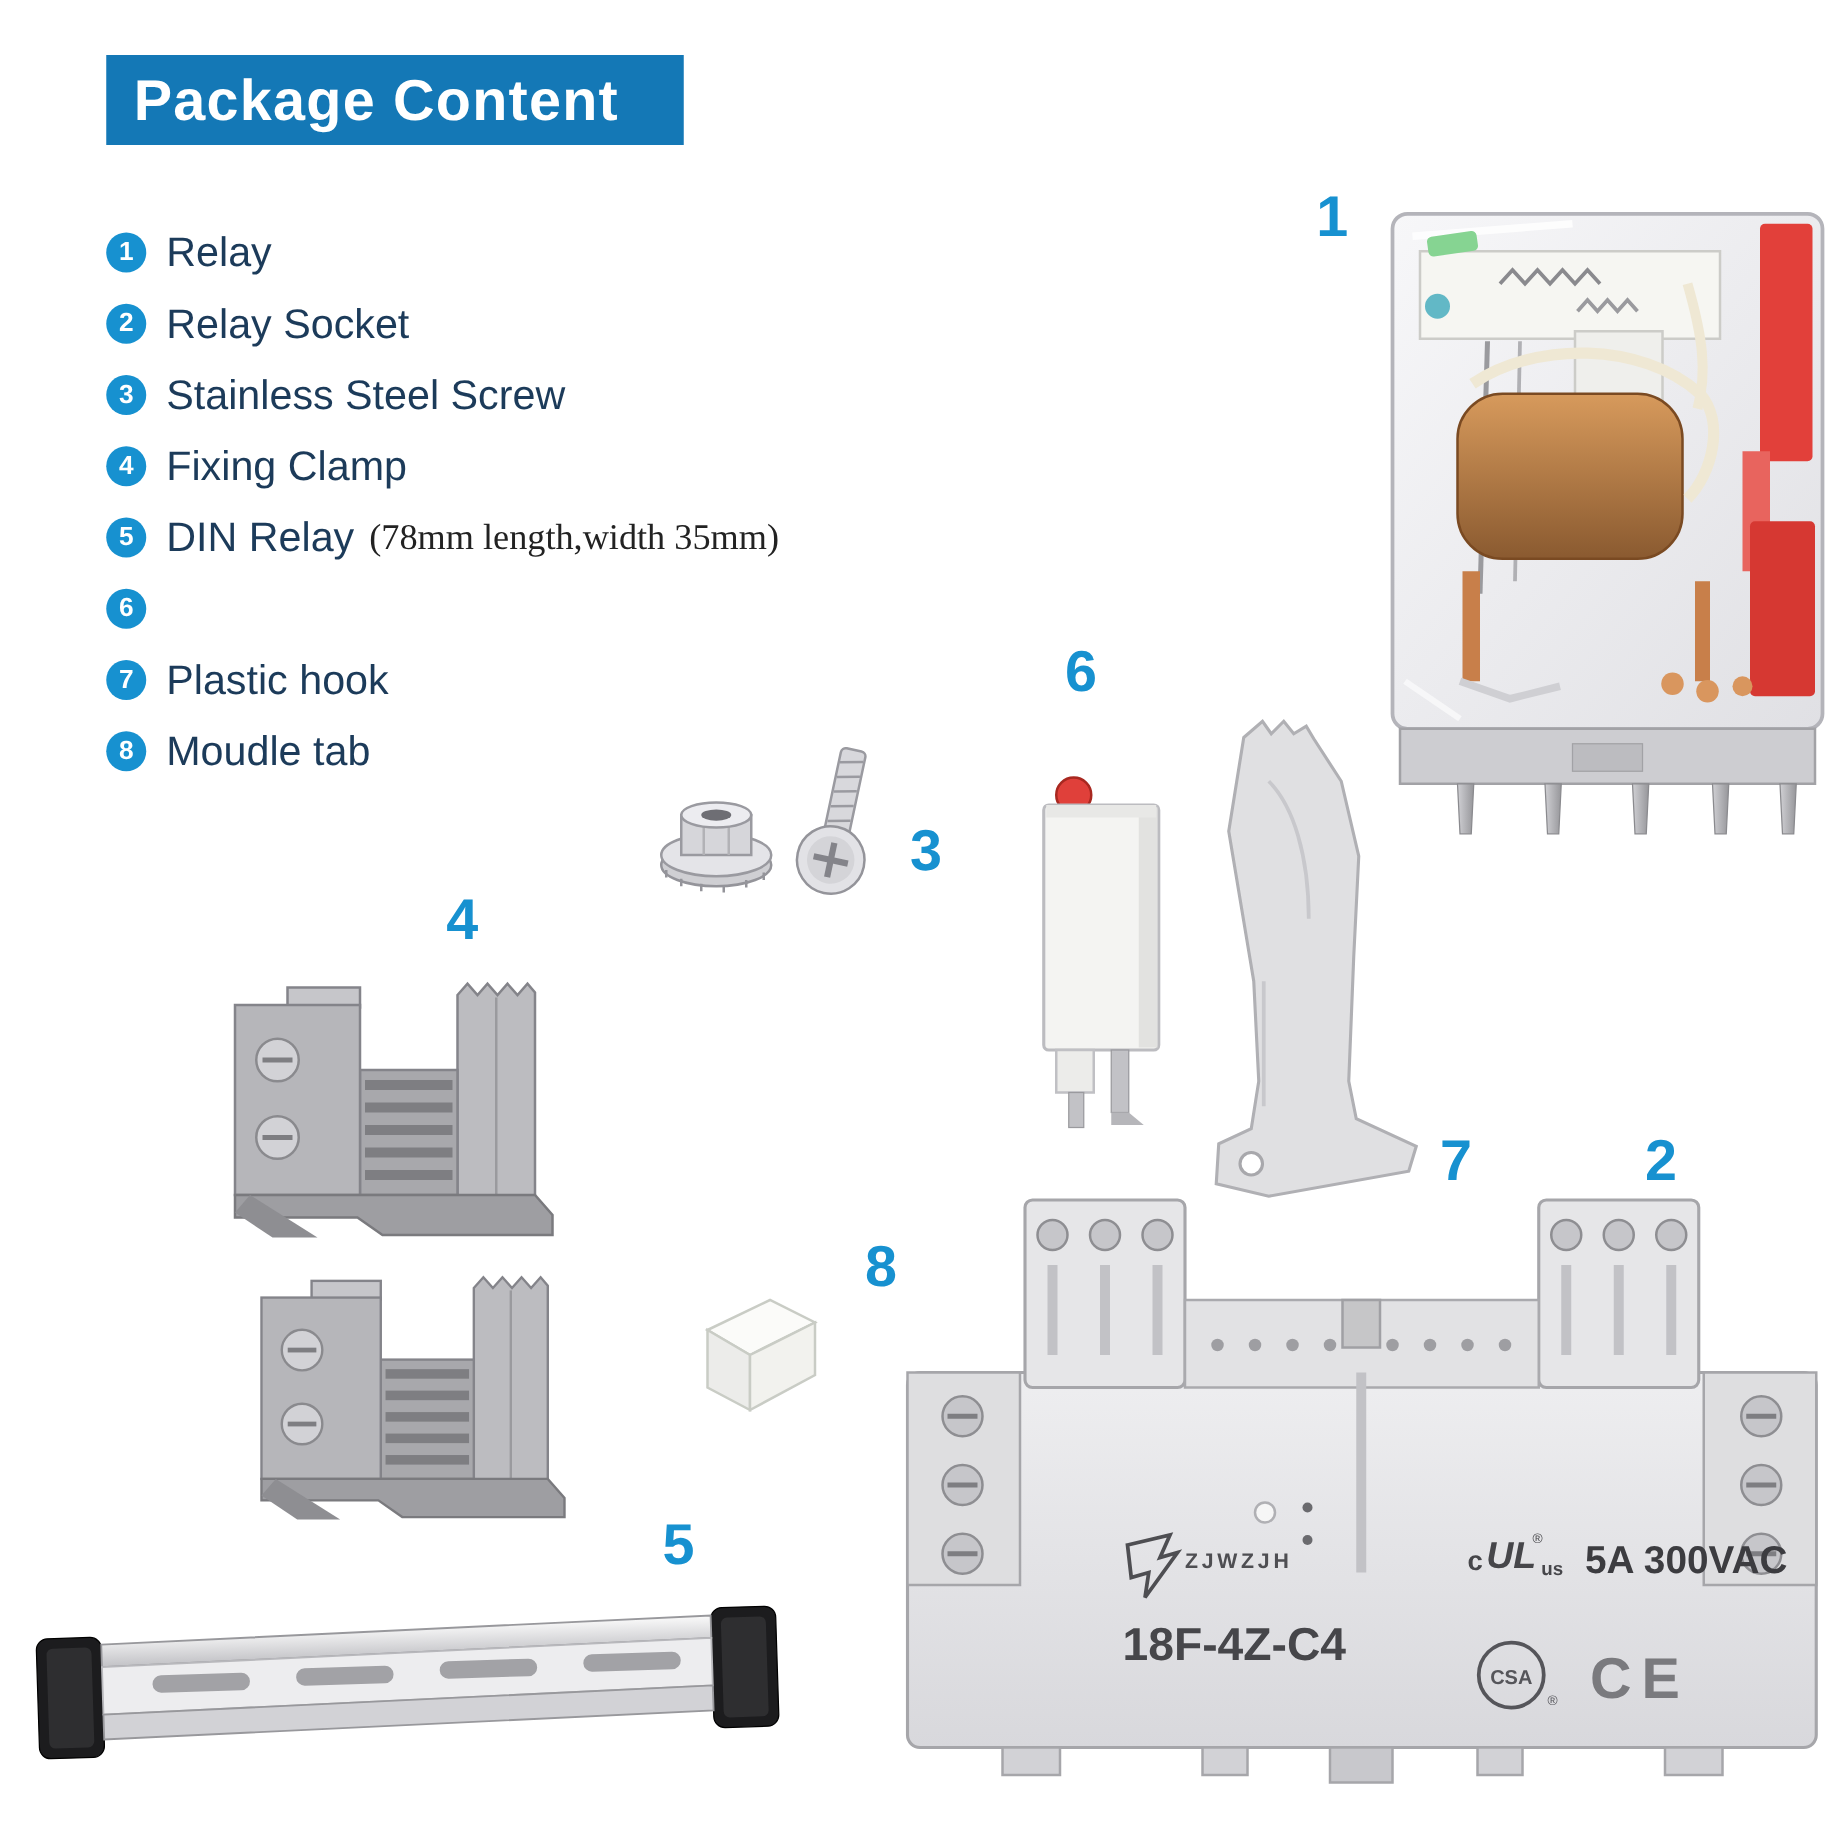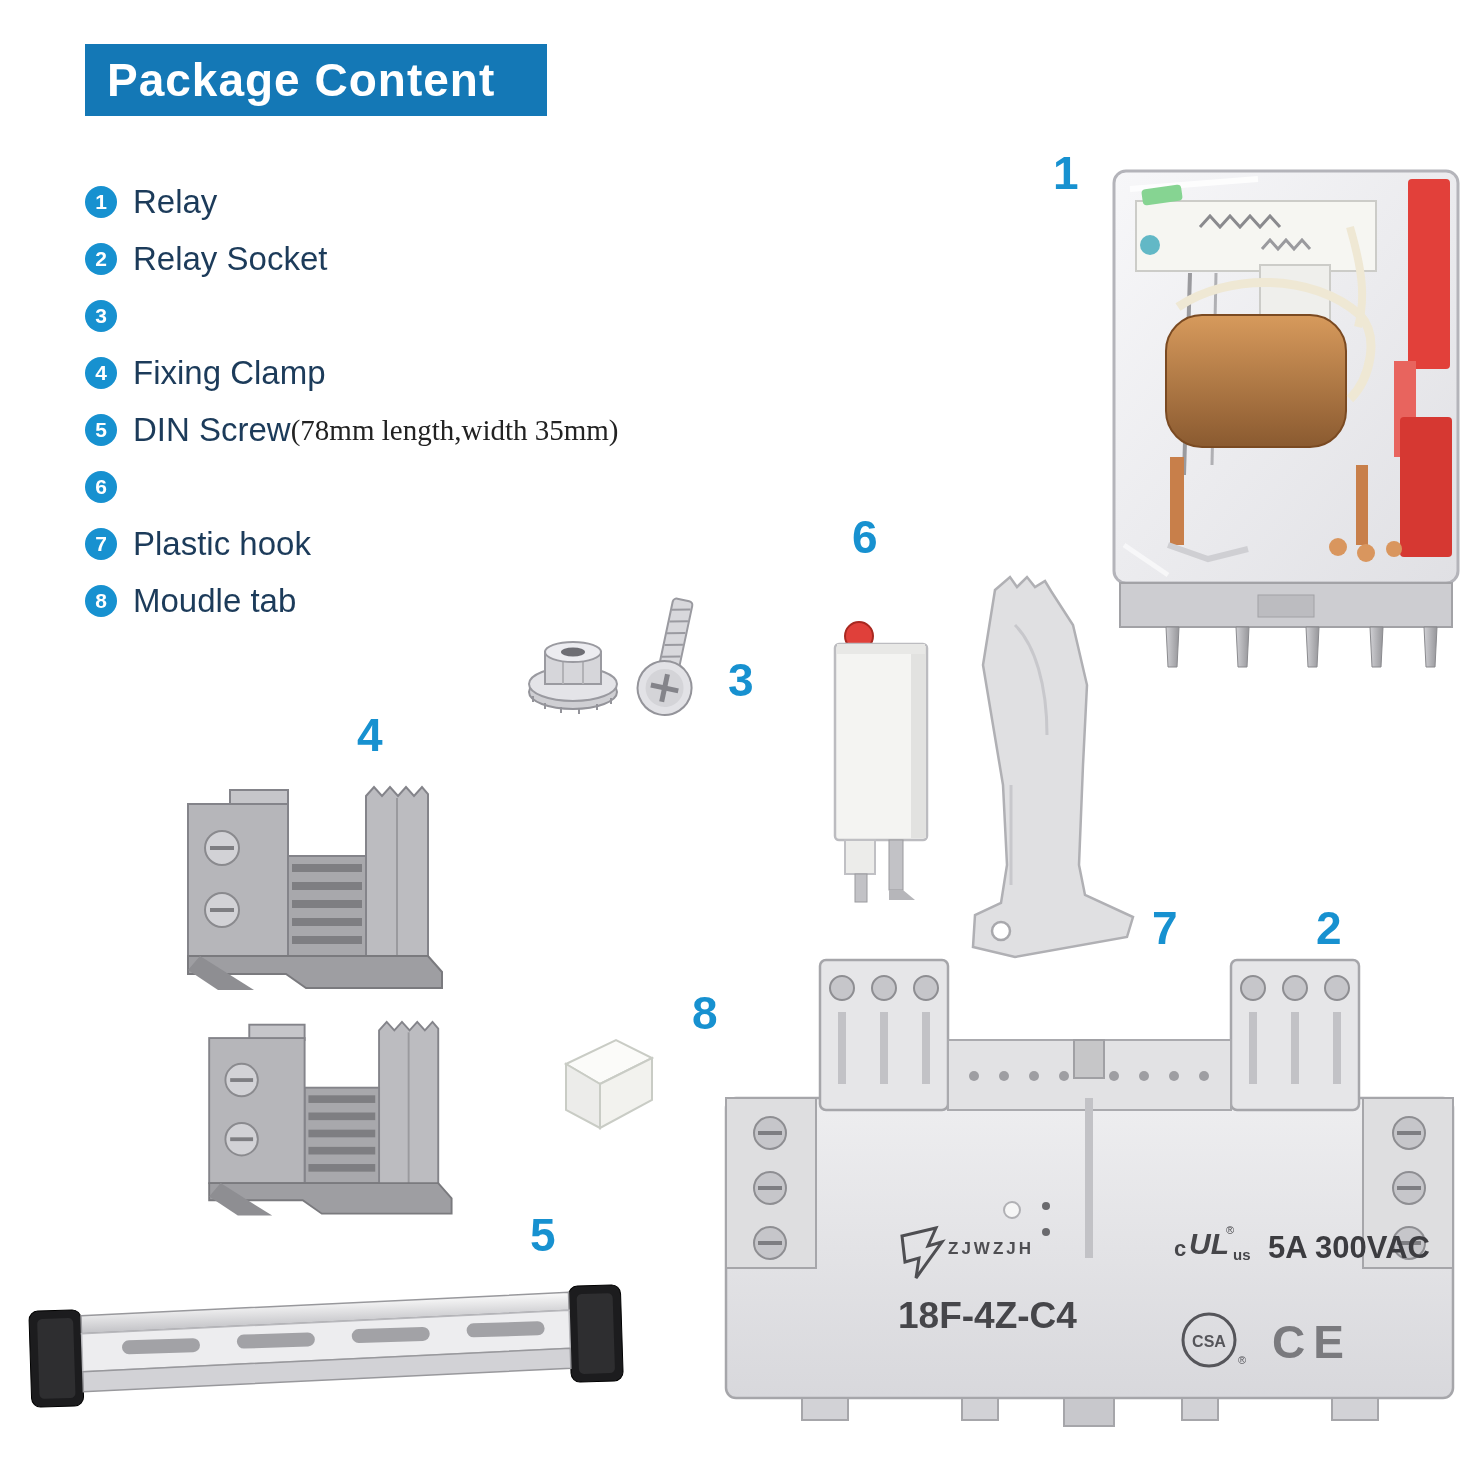--- a/index.html
+++ b/index.html
@@ -11,21 +11,21 @@
           display:flex;align-items:center;padding-left:22px;box-sizing:border-box;text-align:center;}
   .banner h1{margin:0;color:#ffffff;font-size:46px;font-weight:bold;letter-spacing:1px;}
 
   
   .pkg-list{position:absolute;left:85px;top:182px;display:flex;flex-direction:column;}
   .pkg-row{display:flex;align-items:center;height:40px;margin-bottom:17px;}
   .badge{width:32px;height:32px;border-radius:50%;background:#1791d0;color:#ffffff;
          display:flex;align-items:center;justify-content:center;font-size:21px;font-weight:bold;
          flex:0 0 32px;}
   .pkg-label{margin-left:16px;color:#1c3b5a;font-size:33px;font-weight:normal;white-space:nowrap;}
-  .pkg-note{margin-left:0;color:#222;font-size:29px;font-weight:normal;
+  .pkg-note{margin-left:12px;color:#222;font-size:29px;font-weight:normal;
             font-family:"Liberation Serif", serif;white-space:nowrap;}
 
   
   .callout{position:absolute;color:#1791d0;font-size:46px;font-weight:bold;line-height:1;}
   .co-1{left:1053px;top:150px;}
   .co-6{left:852px;top:514px;}
   .co-3{left:728px;top:657px;}
   .co-4{left:357px;top:712px;}
   .co-7{left:1152px;top:905px;}
   .co-2{left:1316px;top:905px;}
@@ -49,28 +49,29 @@
     <div class="pkg-row">
       <span class="badge">1</span>
       <span class="pkg-label">Relay</span>
     </div>
     <div class="pkg-row">
       <span class="badge">2</span>
       <span class="pkg-label">Relay Socket</span>
     </div>
     <div class="pkg-row">
       <span class="badge">3</span>
+      <span class="pkg-label">Stainless Steel Screw</span>
     </div>
     <div class="pkg-row">
       <span class="badge">4</span>
       <span class="pkg-label">Fixing Clamp</span>
     </div>
     <div class="pkg-row">
       <span class="badge">5</span>
-      <span class="pkg-label">DIN Screw</span>
+      <span class="pkg-label">DIN Relay</span>
       <span class="pkg-note">(78mm length,width 35mm)</span>
     </div>
     <div class="pkg-row">
       <span class="badge">6</span>
     </div>
     <div class="pkg-row">
       <span class="badge">7</span>
       <span class="pkg-label">Plastic hook</span>
     </div>
     <div class="pkg-row">

